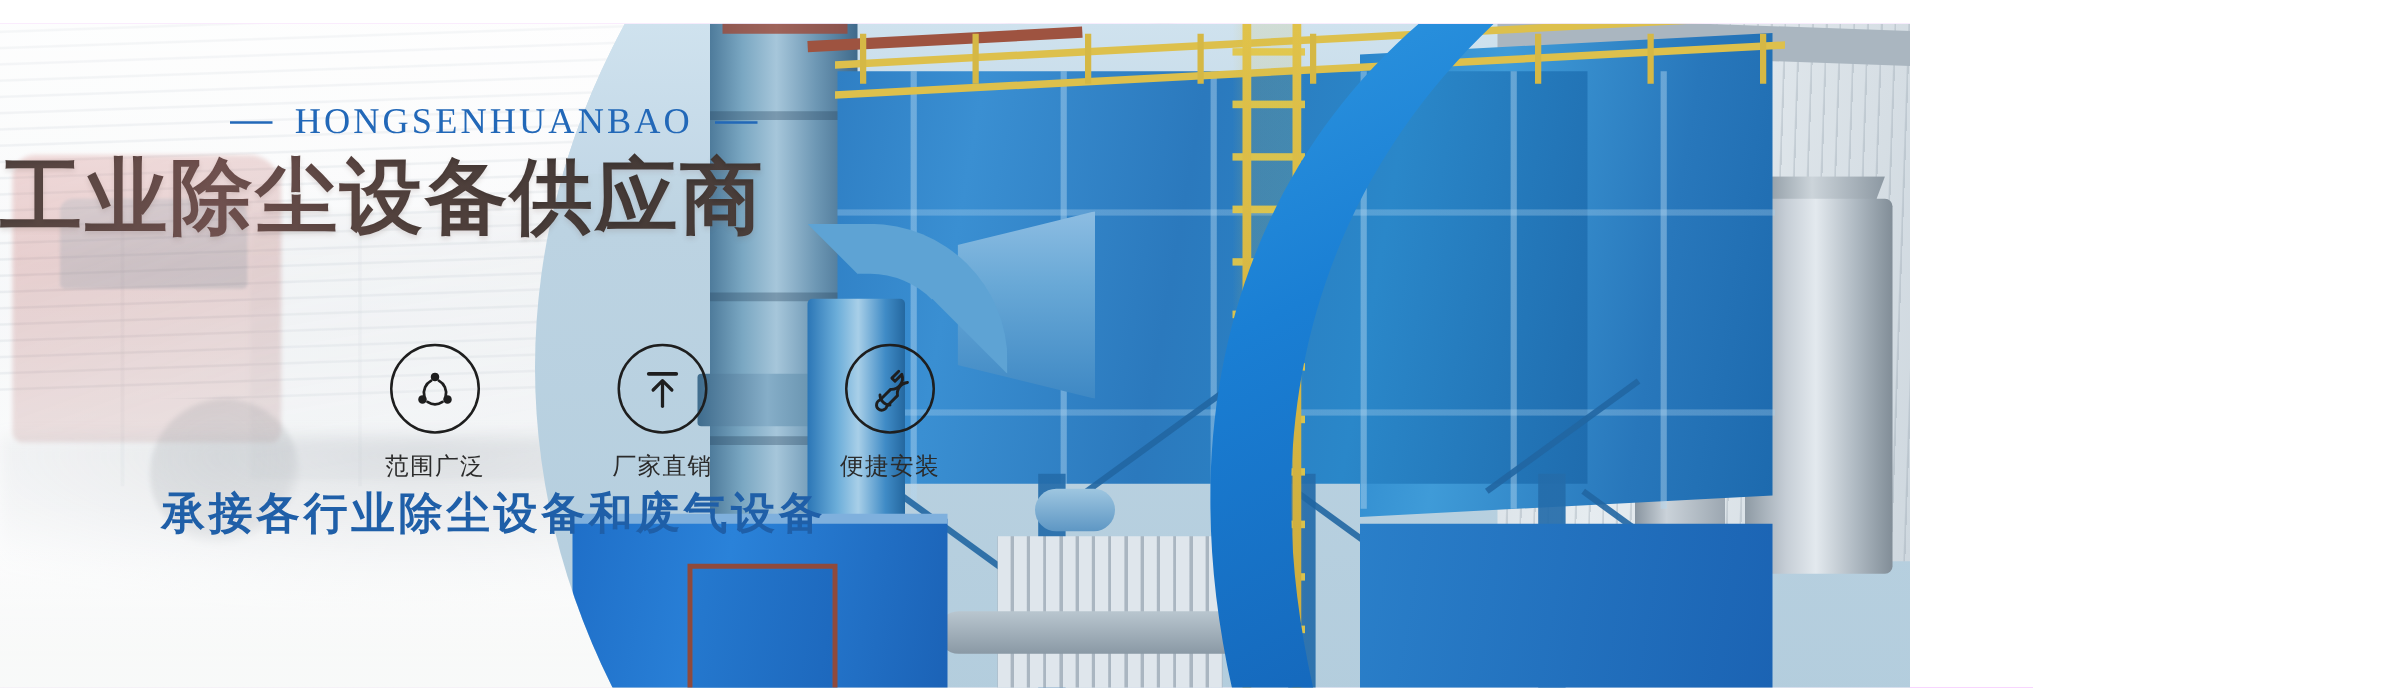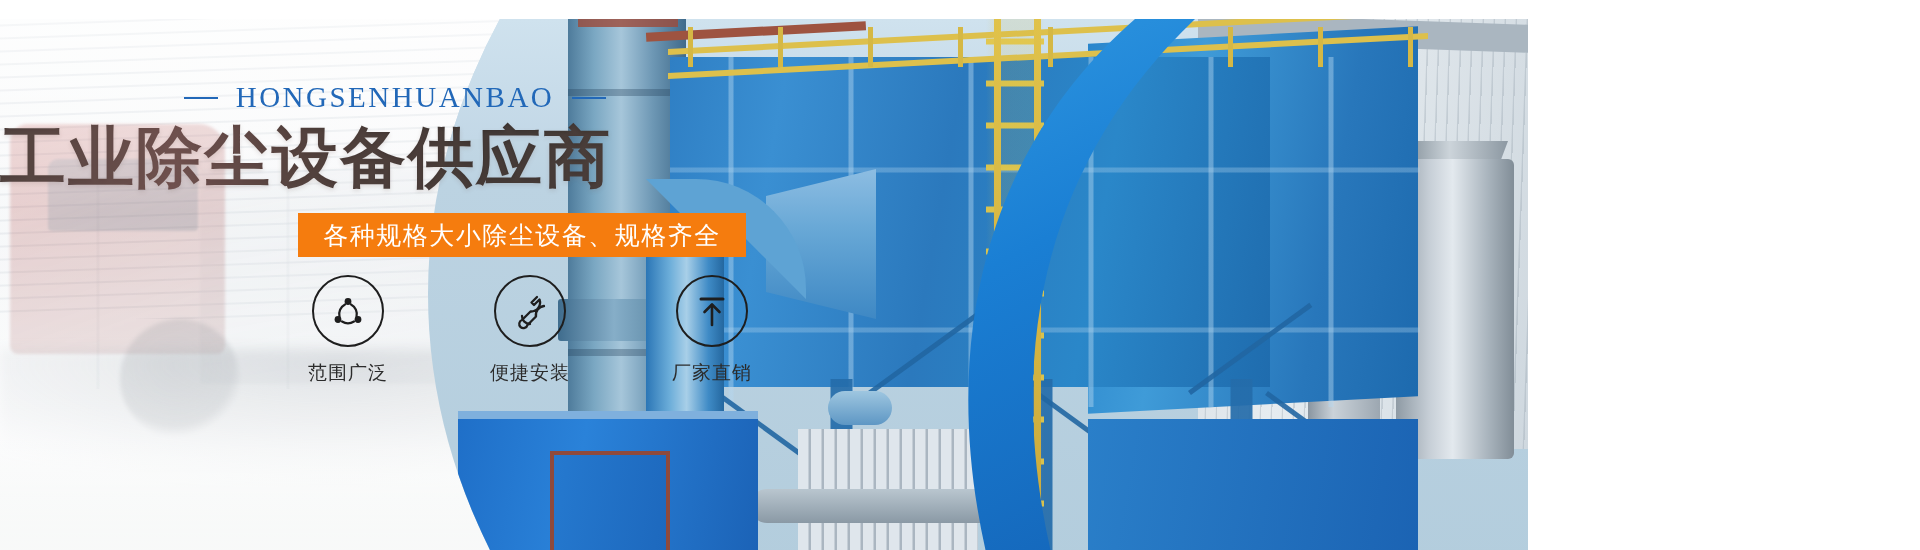--- a/index.html
+++ b/index.html
@@ -489,59 +489,57 @@
   <div class="content">
 
     <div class="eyebrow">
       <span class="rule"></span>
       <span class="en">HONGSENHUANBAO</span>
       <span class="rule"></span>
     </div>
 
     <h1 class="headline">工业除尘设备供应商</h1>
 
-    <div class="subbar">
-      <span>各种规格大小除尘设备、规格齐全</span>
-    </div>
 
     <div class="features">
 
       <div class="feature">
         <div class="circle">
           <svg width="40" height="40" viewBox="0 0 40 40">
             <path d="M11.5 26 A11 11 0 0 1 17 13.5" fill="none" stroke="#1e1e1e" stroke-width="2.2" stroke-linecap="round"></path>
             <path d="M23 13.5 A11 11 0 0 1 28.5 26" fill="none" stroke="#1e1e1e" stroke-width="2.2" stroke-linecap="round"></path>
             <path d="M14 30.5 A11 11 0 0 0 26 30.5" fill="none" stroke="#1e1e1e" stroke-width="2.2" stroke-linecap="round"></path>
             <circle cx="20" cy="10.5" r="3.4" fill="#1e1e1e"></circle>
             <circle cx="10" cy="28.5" r="3.4" fill="#1e1e1e"></circle>
             <circle cx="30" cy="28.5" r="3.4" fill="#1e1e1e"></circle>
           </svg>
         </div>
         <div class="flabel">范围广泛</div>
       </div>
 
 
       <div class="feature">
         <div class="circle">
-          <svg width="40" height="40" viewBox="0 0 40 40">
-            <path d="M27 6 L21.5 11.5 L24 14 L29.5 8.5 A9 9 0 0 1 20.5 20.5 L12 29 A4.2 4.2 0 1 0 17.5 34 L26 25.5 A9 9 0 0 1 34 15" fill="none" stroke="#1e1e1e" stroke-width="2.3" stroke-linejoin="round" stroke-linecap="round"></path>
-            <path d="M12 25 A8 8 0 0 0 20 33" fill="none" stroke="#1e1e1e" stroke-width="2.3" stroke-linecap="round"></path>
-          </svg>
-        </div>
-        <div class="flabel">便捷安装</div>
-      </div>
-
-      <div class="feature">
-        <div class="circle">
           <svg width="38" height="38" viewBox="0 0 38 38">
             <line x1="8" y1="7" x2="30" y2="7" stroke="#1e1e1e" stroke-width="3" stroke-linecap="round"></line>
             <line x1="19" y1="33" x2="19" y2="13" stroke="#1e1e1e" stroke-width="2.6" stroke-linecap="round"></line>
             <path d="M11.5 20 L19 12.5 L26.5 20" fill="none" stroke="#1e1e1e" stroke-width="2.6" stroke-linecap="round" stroke-linejoin="round"></path>
           </svg>
         </div>
         <div class="flabel">厂家直销</div>
       </div>
 
+      <div class="feature">
+        <div class="circle">
+          <svg width="40" height="40" viewBox="0 0 40 40">
+            <path d="M27 6 L21.5 11.5 L24 14 L29.5 8.5 A9 9 0 0 1 20.5 20.5 L12 29 A4.2 4.2 0 1 0 17.5 34 L26 25.5 A9 9 0 0 1 34 15" fill="none" stroke="#1e1e1e" stroke-width="2.3" stroke-linejoin="round" stroke-linecap="round"></path>
+            <path d="M12 25 A8 8 0 0 0 20 33" fill="none" stroke="#1e1e1e" stroke-width="2.3" stroke-linecap="round"></path>
+          </svg>
+        </div>
+        <div class="flabel">便捷安装</div>
+      </div>
+
     </div>
 
+    <div class="tagline">承接各行业除尘设备和废气设备</div>
 
   </div>
 </div>
 
 </body></html>

